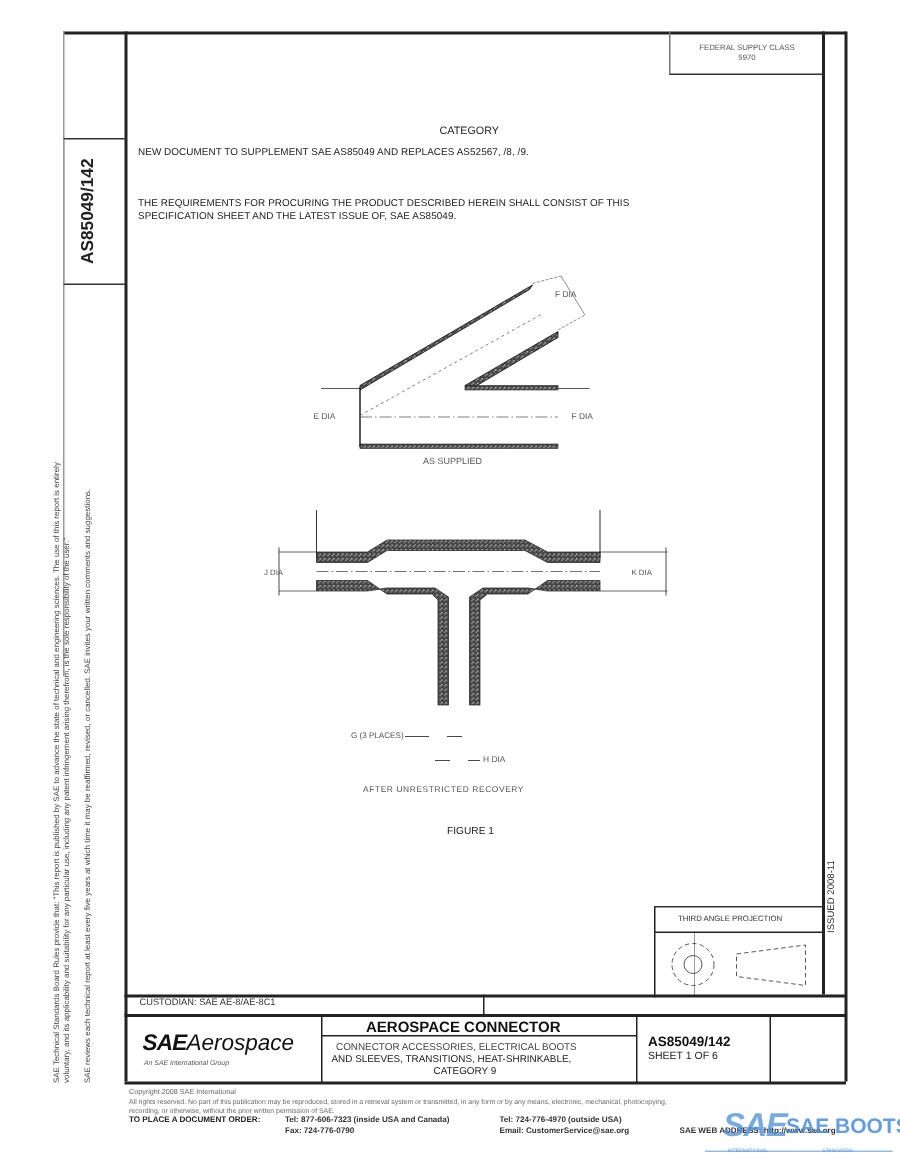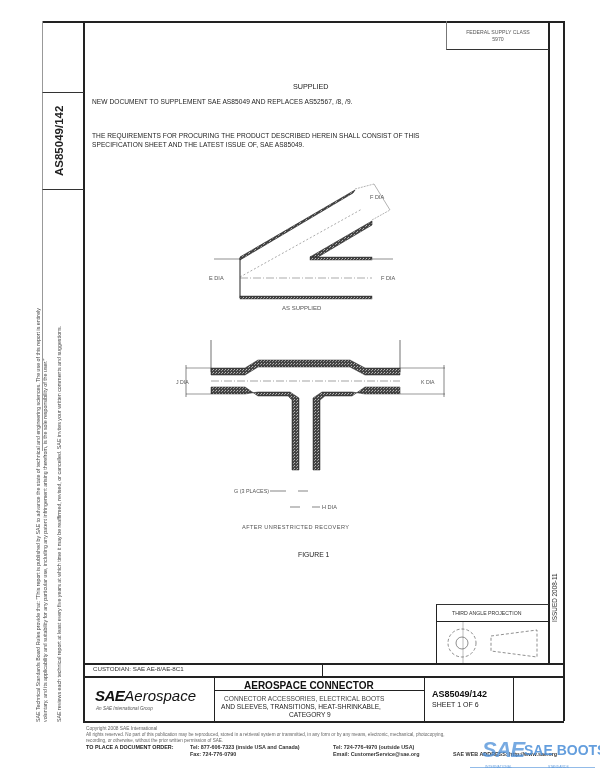--- a/index.html
+++ b/index.html
@@ -29,21 +29,21 @@
   <div class="t" style="top:15px;">5970</div>
 </div>
 
 <div class="abs" style="left:42px;top:92px;width:41px;height:96px;border-top:1px solid #333;border-bottom:1px solid #333;border-left:1px solid #999;"></div>
 <div class="vert" style="left:53px;top:176px;font-size:11.5px;font-weight:bold;color:#222;">AS85049/142</div>
 
 <div class="vert small" style="left:35px;top:722px;">SAE Technical Standards Board Rules provide that: "This report is published by SAE to advance the state of technical and engineering sciences. The use of this report is entirely</div>
 <div class="vert small" style="left:42px;top:722px;">voluntary, and its applicability and suitability for any particular use, including any patent infringement arising therefrom, is the sole responsibility of the user."</div>
 <div class="vert small" style="left:56px;top:722px;">SAE reviews each technical report at least every five years at which time it may be reaffirmed, revised, or cancelled. SAE invites your written comments and suggestions.</div>
 
-<div class="txt" style="left:293px;top:82px;font-size:7.2px;color:#222;">SUPPLIED</div>
+<div class="txt" style="left:293px;top:82px;font-size:7.2px;color:#222;">CATEGORY</div>
 <div class="txt body-text" style="left:92px;top:98px;">NEW DOCUMENT TO SUPPLEMENT SAE AS85049 AND REPLACES AS52567, /8, /9.</div>
 <div class="txt body-text" style="left:92px;top:132px;">THE REQUIREMENTS FOR PROCURING THE PRODUCT DESCRIBED HEREIN SHALL CONSIST OF THIS</div>
 <div class="txt body-text" style="left:92px;top:141px;">SPECIFICATION SHEET AND THE LATEST ISSUE OF, SAE AS85049.</div>
 
 <svg width="600" height="776">
   <defs>
     <pattern id="hatch" width="3" height="3" patternUnits="userSpaceOnUse">
       <rect width="3" height="3" fill="#444"></rect>
       <rect x="0" y="0" width="1" height="1" fill="#bbb"></rect>
       <rect x="2" y="1" width="1" height="1" fill="#999"></rect>

